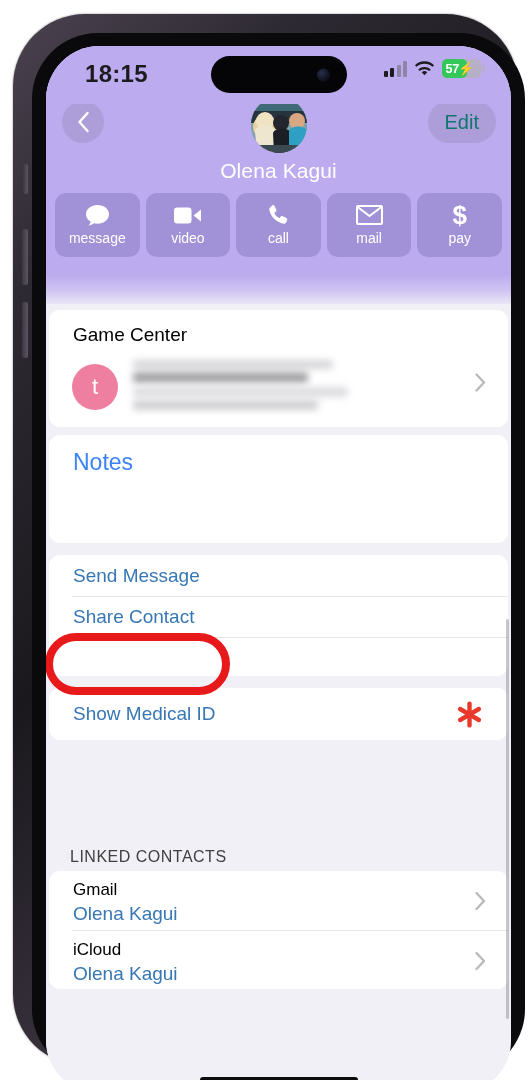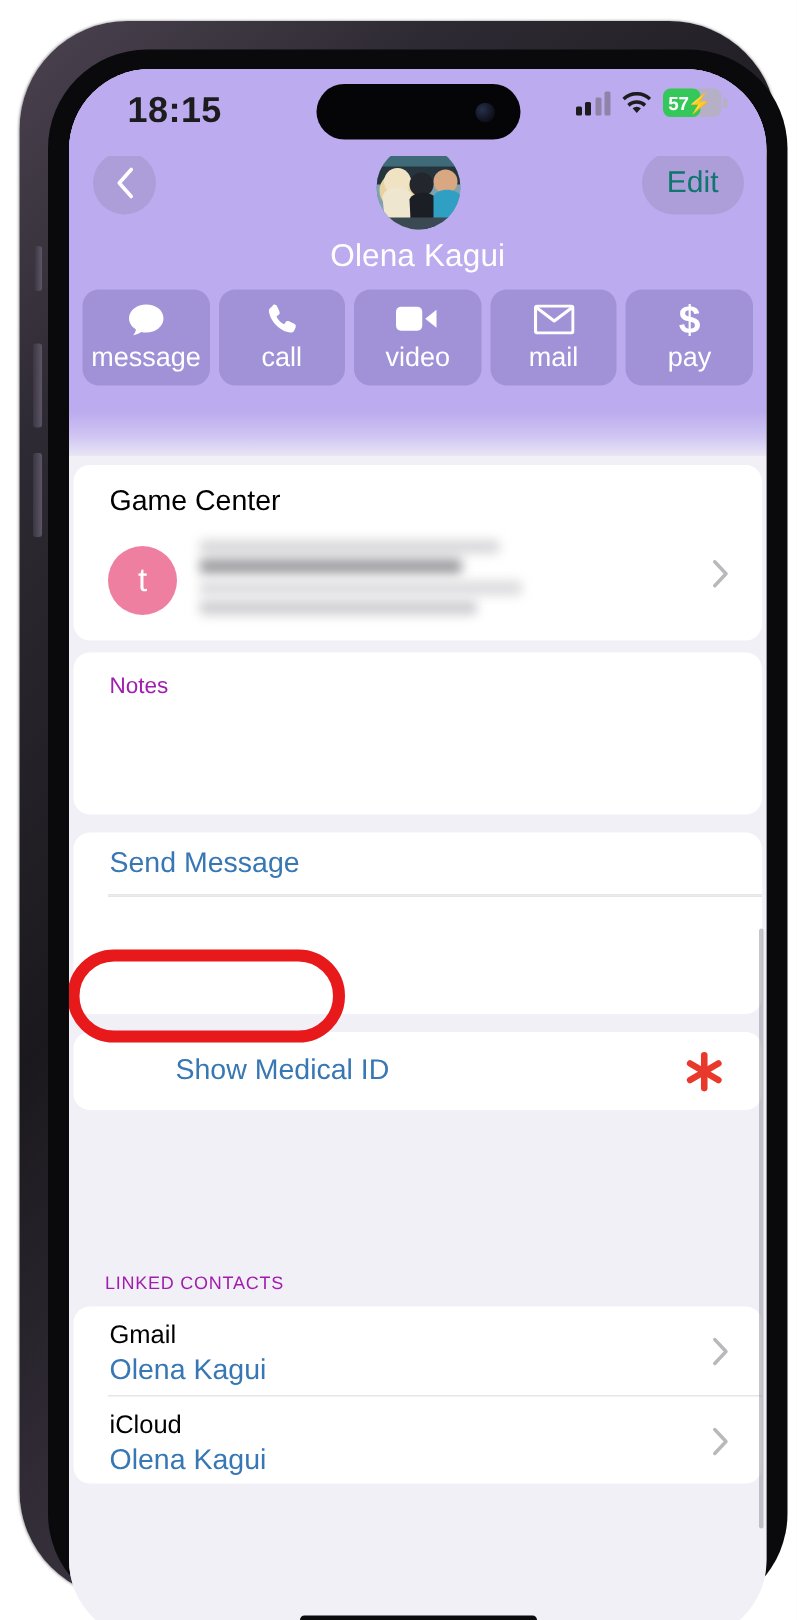--- a/index.html
+++ b/index.html
@@ -130,21 +130,21 @@
     position:absolute; left:9px; top:147px;
     width:447px; display:flex; gap:6px;
   }
   .action-btn{
     flex:1; height:64px; border-radius:11px;
     background:rgba(146,130,200,.62);
     display:flex; flex-direction:column; align-items:center;
     justify-content:center; gap:4px;
   }
   .action-btn .ic{ height:22px; display:flex; align-items:center; }
-  .action-btn .lbl{ font-size:18px; color:#ffffff; }
+  .action-btn .lbl{ font-size:14px; color:#ffffff; }
   .pay-sign{ font-size:26px; font-weight:700; color:#fff; line-height:20px; }
 
   
   .content{
     position:absolute; left:0; top:258px; width:465px; height:758px;
     background:#f1f0f7;
   }
   .card{
     position:absolute; left:3px; width:459px;
     background:#ffffff; border-radius:11px;
@@ -162,42 +162,41 @@
   }
   .blur-stack{ position:absolute; left:84px; top:50px; width:230px; }
   .blur-line{ border-radius:3px; filter:blur(3.6px); }
   .bl1{ height:9px; width:200px; background:#d7d7da; margin-bottom:3px; }
   .bl2{ height:11px; width:175px; background:#a2a2a6; margin-bottom:4px; }
   .bl3{ height:10px; width:215px; background:#dddde0; margin-bottom:3px; }
   .bl4{ height:10px; width:185px; background:#cfcfd3; }
 
   
   .notes-card{ top:131px; height:108px; }
-  .notes-title{ position:absolute; left:24px; top:14px; font-size:15px; color:#a21caf; }
+  .notes-title{ position:absolute; left:24px; top:14px; font-size:23px; color:#3b82f6; }
 
   
   .links-card{ top:251px; height:121px; }
   .link-row{
     height:40px; display:flex; align-items:center;
     padding-left:24px; font-size:19px; color:#3777b4;
   }
   .lr1{ margin-top:1px; }
 
   .medical-card{ top:384px; height:52px; }
   .medical-row{
     height:52px; display:flex; align-items:center; justify-content:space-between;
     padding:0 25px 0 24px;
-    margin-left:44px;
   }
   .medical-label{ font-size:19px; color:#3777b4; }
   .asterisk{ width:27px; height:27px; }
 
   .linked-hdr{
     position:absolute; left:24px; top:544px;
-    font-size:12px; color:#a21caf; letter-spacing:.5px;
+    font-size:16px; color:#404040; letter-spacing:.5px;
   }
   .linked-card{ top:567px; height:118px; }
   .linked-row{ position:relative; height:59px; padding:8px 0 0 24px; }
   .linked-type{ font-size:17px; color:#000; line-height:22px; }
   .linked-name{ font-size:19px; color:#3777b4; line-height:25px; }
   .chev-right{
     position:absolute; right:22px; top:50%; transform:translateY(-50%);
     width:11px; height:19px;
   }
   .gc-chev{ position:absolute; right:22px; top:63px; width:11px; height:19px; }
@@ -296,35 +295,35 @@
         <span class="ic">
           <svg width="25" height="22" viewBox="0 0 25 22">
             <path d="M12.5 1C6.2 1 1 5.1 1 10.2c0 3 1.8 5.7 4.6 7.4-.2 1.6-1 3-1.9 3.9 1.9-.3 3.9-1.1 5.4-2.2 1.1.3 2.2.4 3.4.4 6.3 0 11.5-4.1 11.5-9.5S18.8 1 12.5 1z" fill="#ffffff"></path>
           </svg>
         </span>
         <span class="lbl">message</span>
       </div>
 
       <div class="action-btn">
         <span class="ic">
-          <svg width="22" height="22" viewBox="0 0 22 22">
-            <path d="M5.3 1.2c.9-.5 2 .1 2.4 1l1.6 3.4c.4.9.1 1.9-.7 2.4l-1.3.8c.8 2.3 2.9 4.5 5.2 5.4l.8-1.3c.5-.8 1.5-1.1 2.4-.7l3.4 1.6c.9.4 1.4 1.5 1 2.4l-.9 2.1c-.4.9-1.3 1.5-2.3 1.4C9.9 19.1 2.9 12.1 2.3 5.3c-.1-1 .5-1.9 1.4-2.3z" fill="#ffffff"></path>
-          </svg>
-        </span>
-        <span class="lbl">call</span>
-      </div>
-
-      <div class="action-btn">
-        <span class="ic">
           <svg width="28" height="19" viewBox="0 0 28 19">
             <rect x="0" y="1.5" width="17.5" height="16" rx="3.3" fill="#ffffff"></rect>
             <path d="M19.5 9.5 27 3.5v12z" fill="#ffffff"></path>
           </svg>
         </span>
         <span class="lbl">video</span>
+      </div>
+
+      <div class="action-btn">
+        <span class="ic">
+          <svg width="22" height="22" viewBox="0 0 22 22">
+            <path d="M5.3 1.2c.9-.5 2 .1 2.4 1l1.6 3.4c.4.9.1 1.9-.7 2.4l-1.3.8c.8 2.3 2.9 4.5 5.2 5.4l.8-1.3c.5-.8 1.5-1.1 2.4-.7l3.4 1.6c.9.4 1.4 1.5 1 2.4l-.9 2.1c-.4.9-1.3 1.5-2.3 1.4C9.9 19.1 2.9 12.1 2.3 5.3c-.1-1 .5-1.9 1.4-2.3z" fill="#ffffff"></path>
+          </svg>
+        </span>
+        <span class="lbl">call</span>
       </div>
 
       <div class="action-btn">
         <span class="ic">
           <svg width="27" height="20" viewBox="0 0 27 20">
             <rect x="1" y="1" width="25" height="18" rx="1.5" fill="none" stroke="#ffffff" stroke-width="2.1"></rect>
             <path d="M1.6 2 13.5 11 25.4 2" fill="none" stroke="#ffffff" stroke-width="2.1" stroke-linejoin="round"></path>
           </svg>
         </span>
         <span class="lbl">mail</span>
@@ -355,20 +354,21 @@
         </svg>
       </div>
 
       <div class="card notes-card">
         <div class="notes-title">Notes</div>
       </div>
 
       <div class="card links-card">
         <div class="link-row lr1">Send Message</div>
         <div class="row-sep"></div>
+        <div class="link-row">Share Contact</div>
         <div class="row-sep"></div>
       </div>
 
       <div class="card medical-card">
         <div class="medical-row">
           <span class="medical-label">Show Medical ID</span>
           <svg class="asterisk" viewBox="0 0 27 27">
             <g stroke="#e8392c" stroke-width="4.4" stroke-linecap="round">
               <line x1="13.5" y1="2.6" x2="13.5" y2="24.4"></line>
               <line x1="4.1" y1="8" x2="22.9" y2="19"></line>

